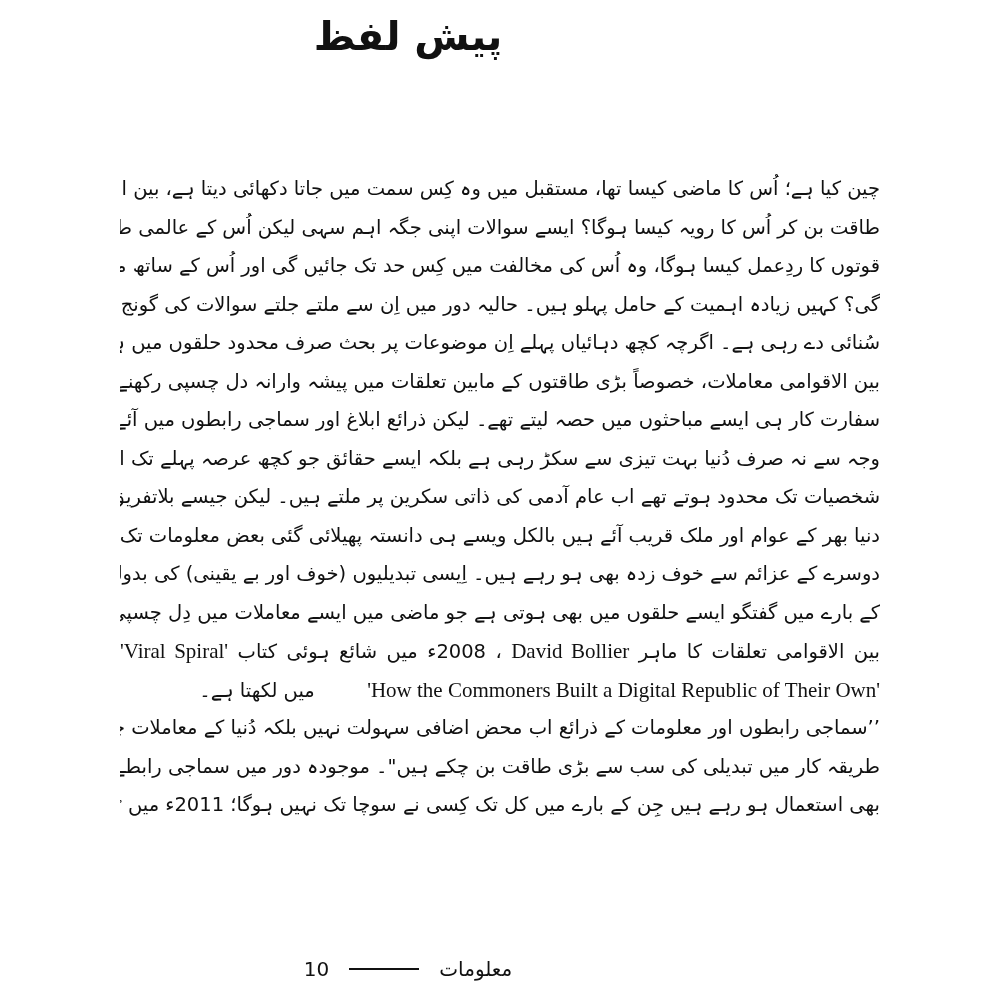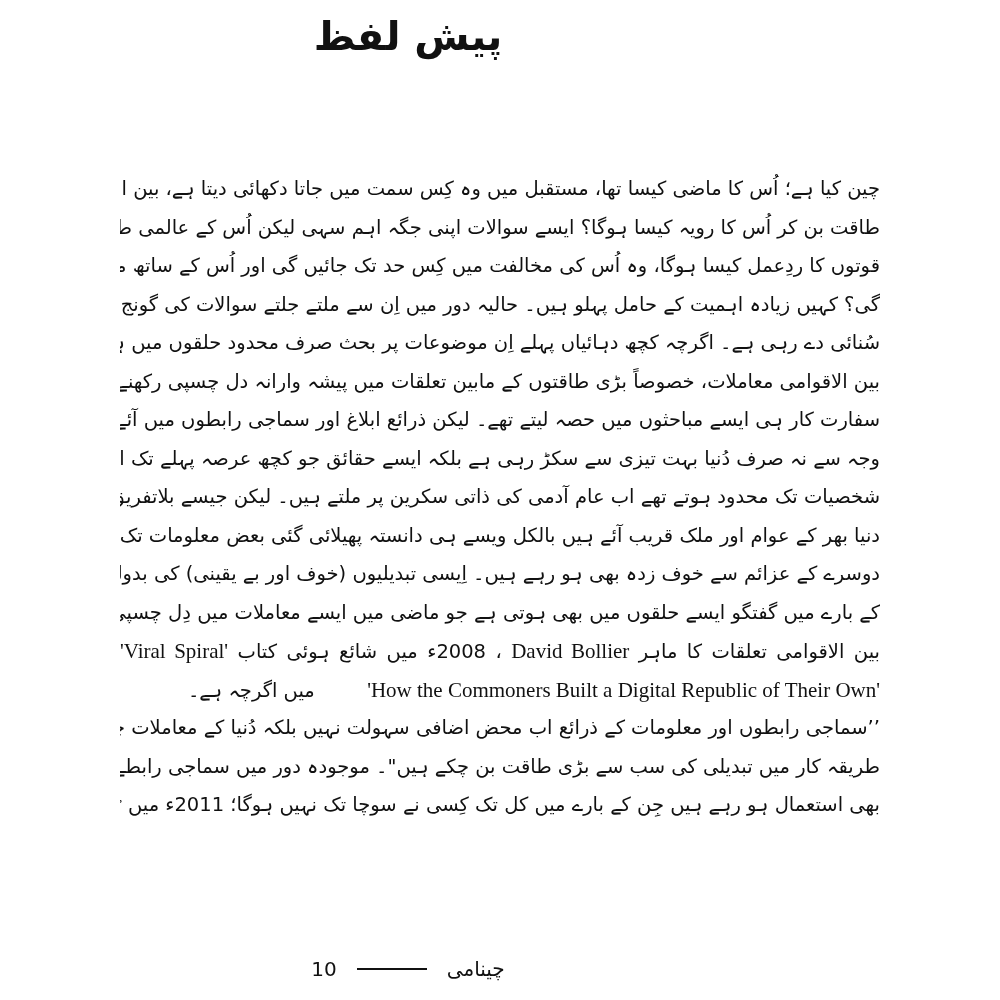--- a/index.html
+++ b/index.html
@@ -100,27 +100,27 @@
     <div class="line mixed">
       <span>بین الاقوامی تعلقات کا ماہر</span>
       <span class="en">David Bollier</span>
       <span>، 2008ء میں شائع ہوئی کتاب</span>
       <span class="en">'Viral Spiral'</span>
     </div>
 
     <div class="line" style="text-align-last: start;">
       <span class="en">'How the Commoners Built a Digital Republic of Their Own'</span>
       <span style="display:inline-block; width:40px;"></span>
-      <span>میں اگرچہ ہے۔</span>
+      <span>میں لکھتا ہے۔</span>
     </div>
 
     <div class="line">’’سماجی رابطوں اور معلومات کے ذرائع اب محض اضافی سہولت نہیں بلکہ دُنیا کے معاملات چلائے جانے کے انداز اور</div>
     <div class="line">طریقہ کار میں تبدیلی کی سب سے بڑی طاقت بن چکے ہیں"۔ موجودہ دور میں سماجی رابطے ایسے مقاصد کے لیے</div>
     <div class="line">بھی استعمال ہو رہے ہیں جِن کے بارے میں کل تک کِسی نے سوچا تک نہیں ہوگا؛ 2011ء میں ٹوئیٹر نے</div>
   </div>
 
   <div class="footer">
-    <span>چینامی</span>
+    <span>معلومات</span>
     <span class="rule"></span>
     <span>10</span>
   </div>
 
 </div>
 
 </body></html>

